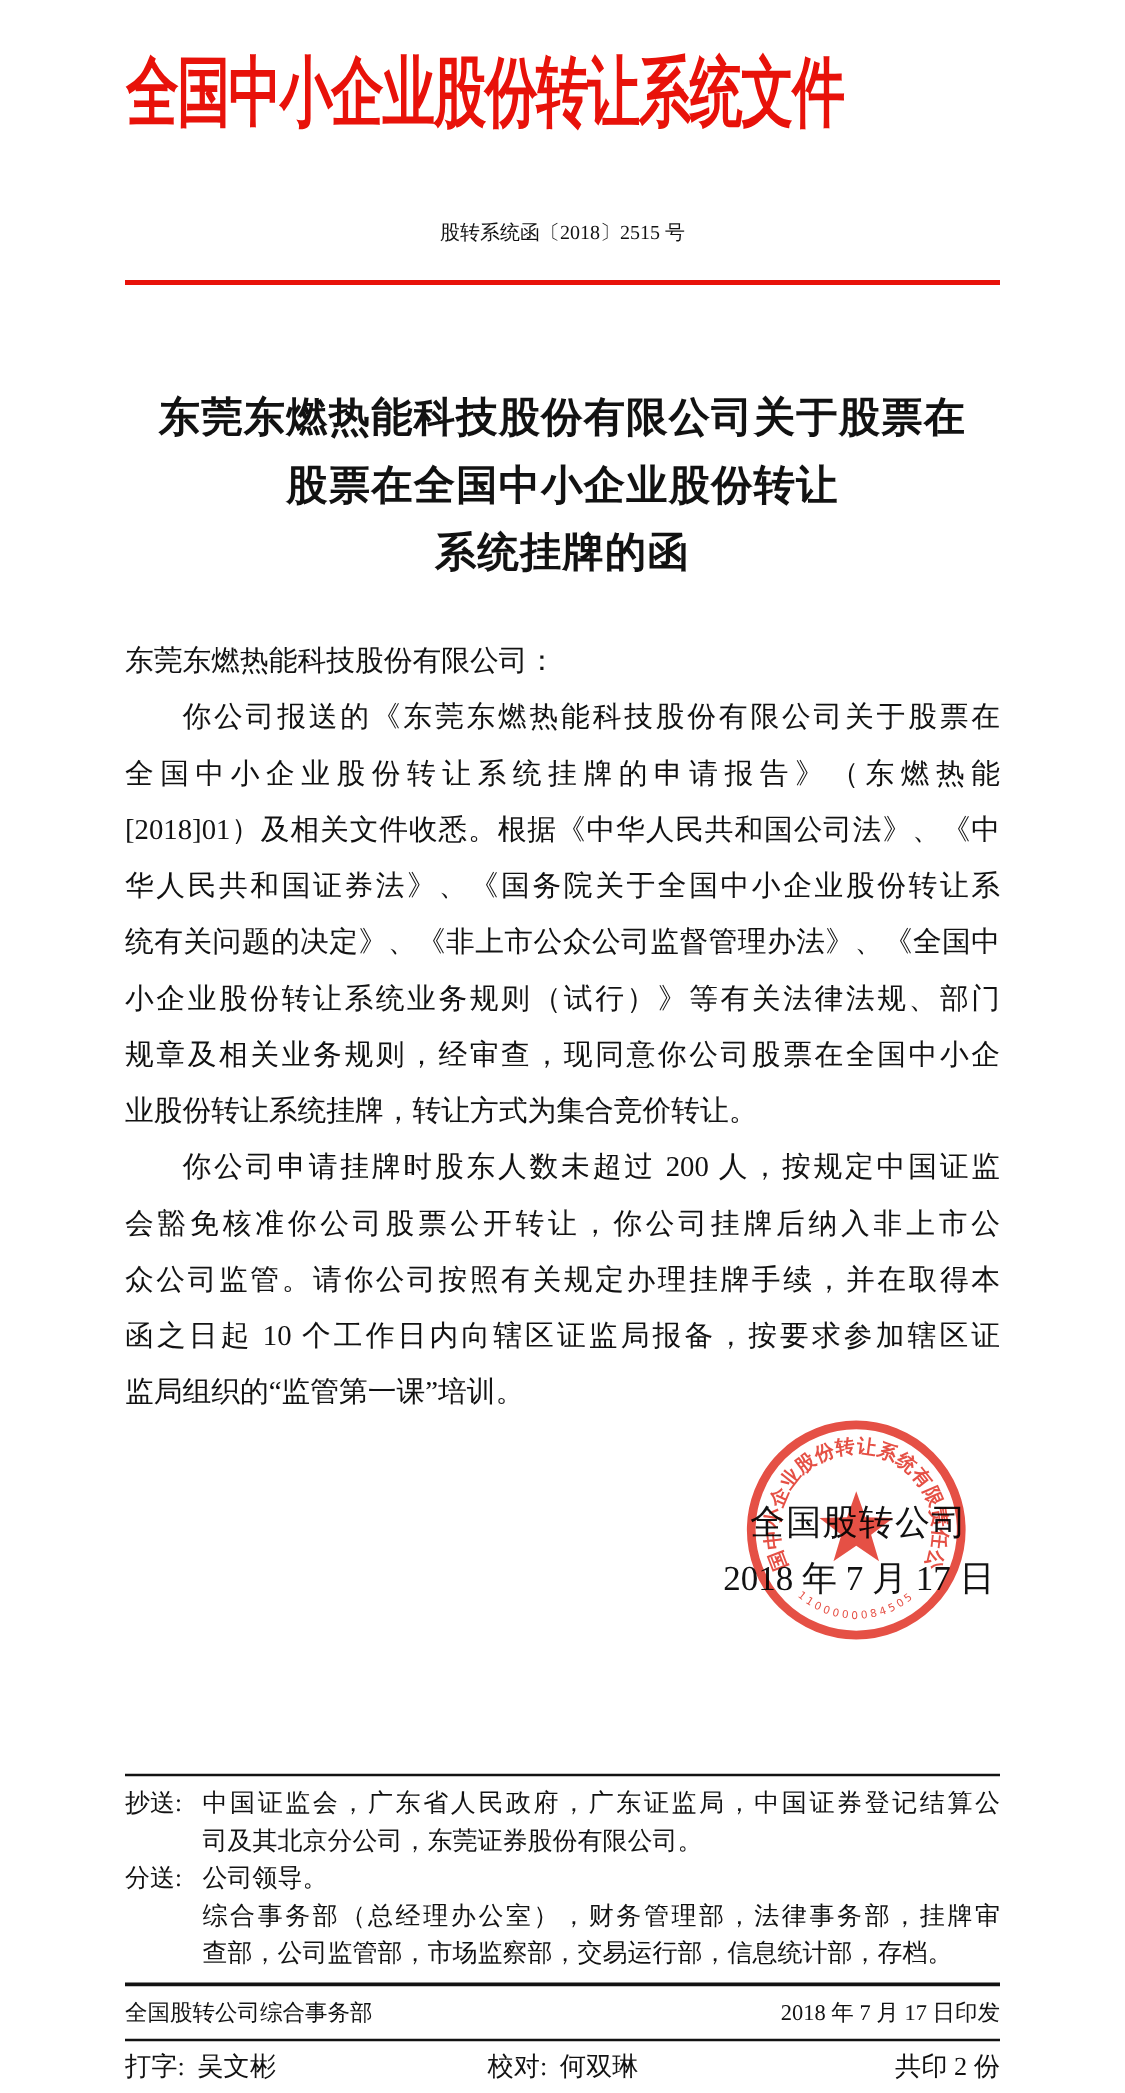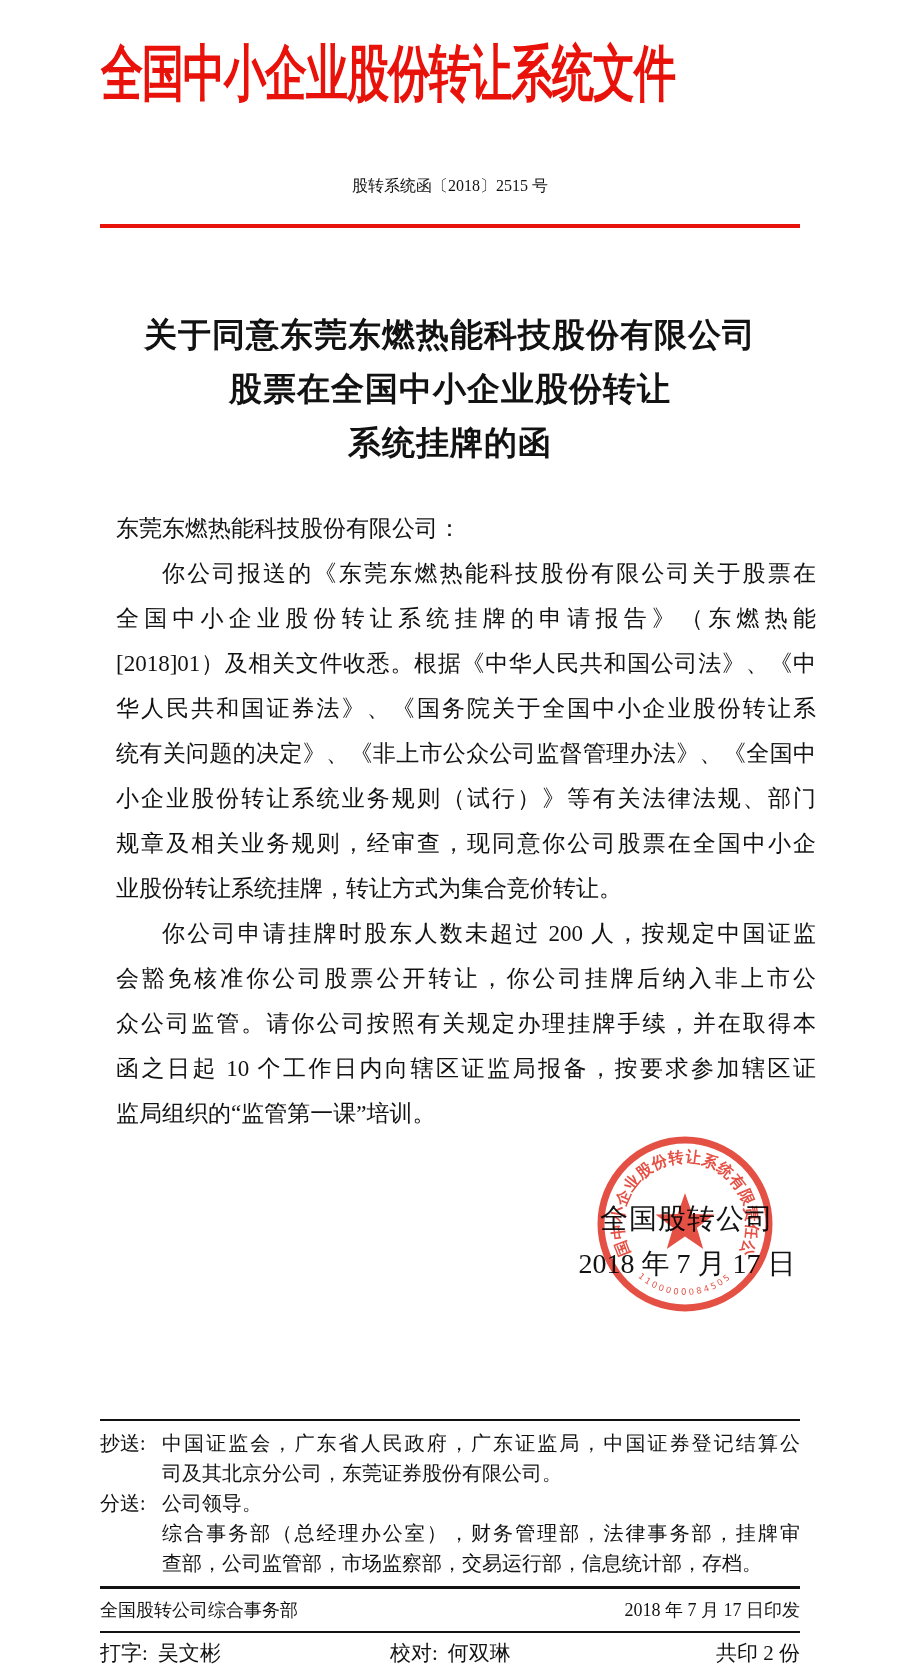--- a/index.html
+++ b/index.html
@@ -16,21 +16,21 @@
     color:#e8120a; font-weight:bold; font-size:42px; letter-spacing:-1px; }
   .red-title .stretch { display:inline-block; transform:scaleY(1.45); transform-origin:center; white-space:nowrap; }
   .doc-num { position:absolute; top:176px; left:0; width:900px; text-align:center; font-size:16px; }
   .red-rule { position:absolute; top:224px; left:100px; width:700px; height:4px; background:#e8120a; }
 
   
   .doc-title { position:absolute; top:308px; left:0; width:900px; text-align:center;
     font-size:33px; font-weight:bold; line-height:54px; letter-spacing:1px; }
 
   
-  .letter { position:absolute; top:506px; left:116px; width:700px; font-size:23px; line-height:45px; }
+  .letter { position:absolute; top:506px; left:100px; width:700px; font-size:23px; line-height:45px; }
   .salutation { text-align:left; }
   .para .bl { text-align:justify; text-align-last:justify; }
   .para .bl:first-child { text-indent:2em; }
   .para .bl:last-child { text-align-last:left; }
 
   
   .sig { position:absolute; top:1196px; left:537px; width:300px; text-align:center;
     font-size:28px; line-height:45px; }
   .sig .signer { letter-spacing:1px; }
 
@@ -68,21 +68,21 @@
 
   <div class="red-title">
     <span class="stretch">全国中小企业股份转让系统文件</span>
   </div>
 
   <div class="doc-num">股转系统函〔2018〕2515 号</div>
 
   <div class="red-rule"></div>
 
   <div class="doc-title">
-      <div class="bl">关于同意东莞东燃热能科技股份有限公司</div>
+      <div class="bl">东莞东燃热能科技股份有限公司关于股票在</div>
       <div class="bl">股票在全国中小企业股份转让</div>
       <div class="bl">系统挂牌的函</div>
     </div>
 
   <div class="letter">
     <div class="salutation">东莞东燃热能科技股份有限公司：</div>
     <div class="para">
         <div class="bl">你公司报送的《东莞东燃热能科技股份有限公司关于股票在</div>
         <div class="bl">全国中小企业股份转让系统挂牌的申请报告》（东燃热能</div>
         <div class="bl">[2018]01）及相关文件收悉。根据《中华人民共和国公司法》、《中</div>

